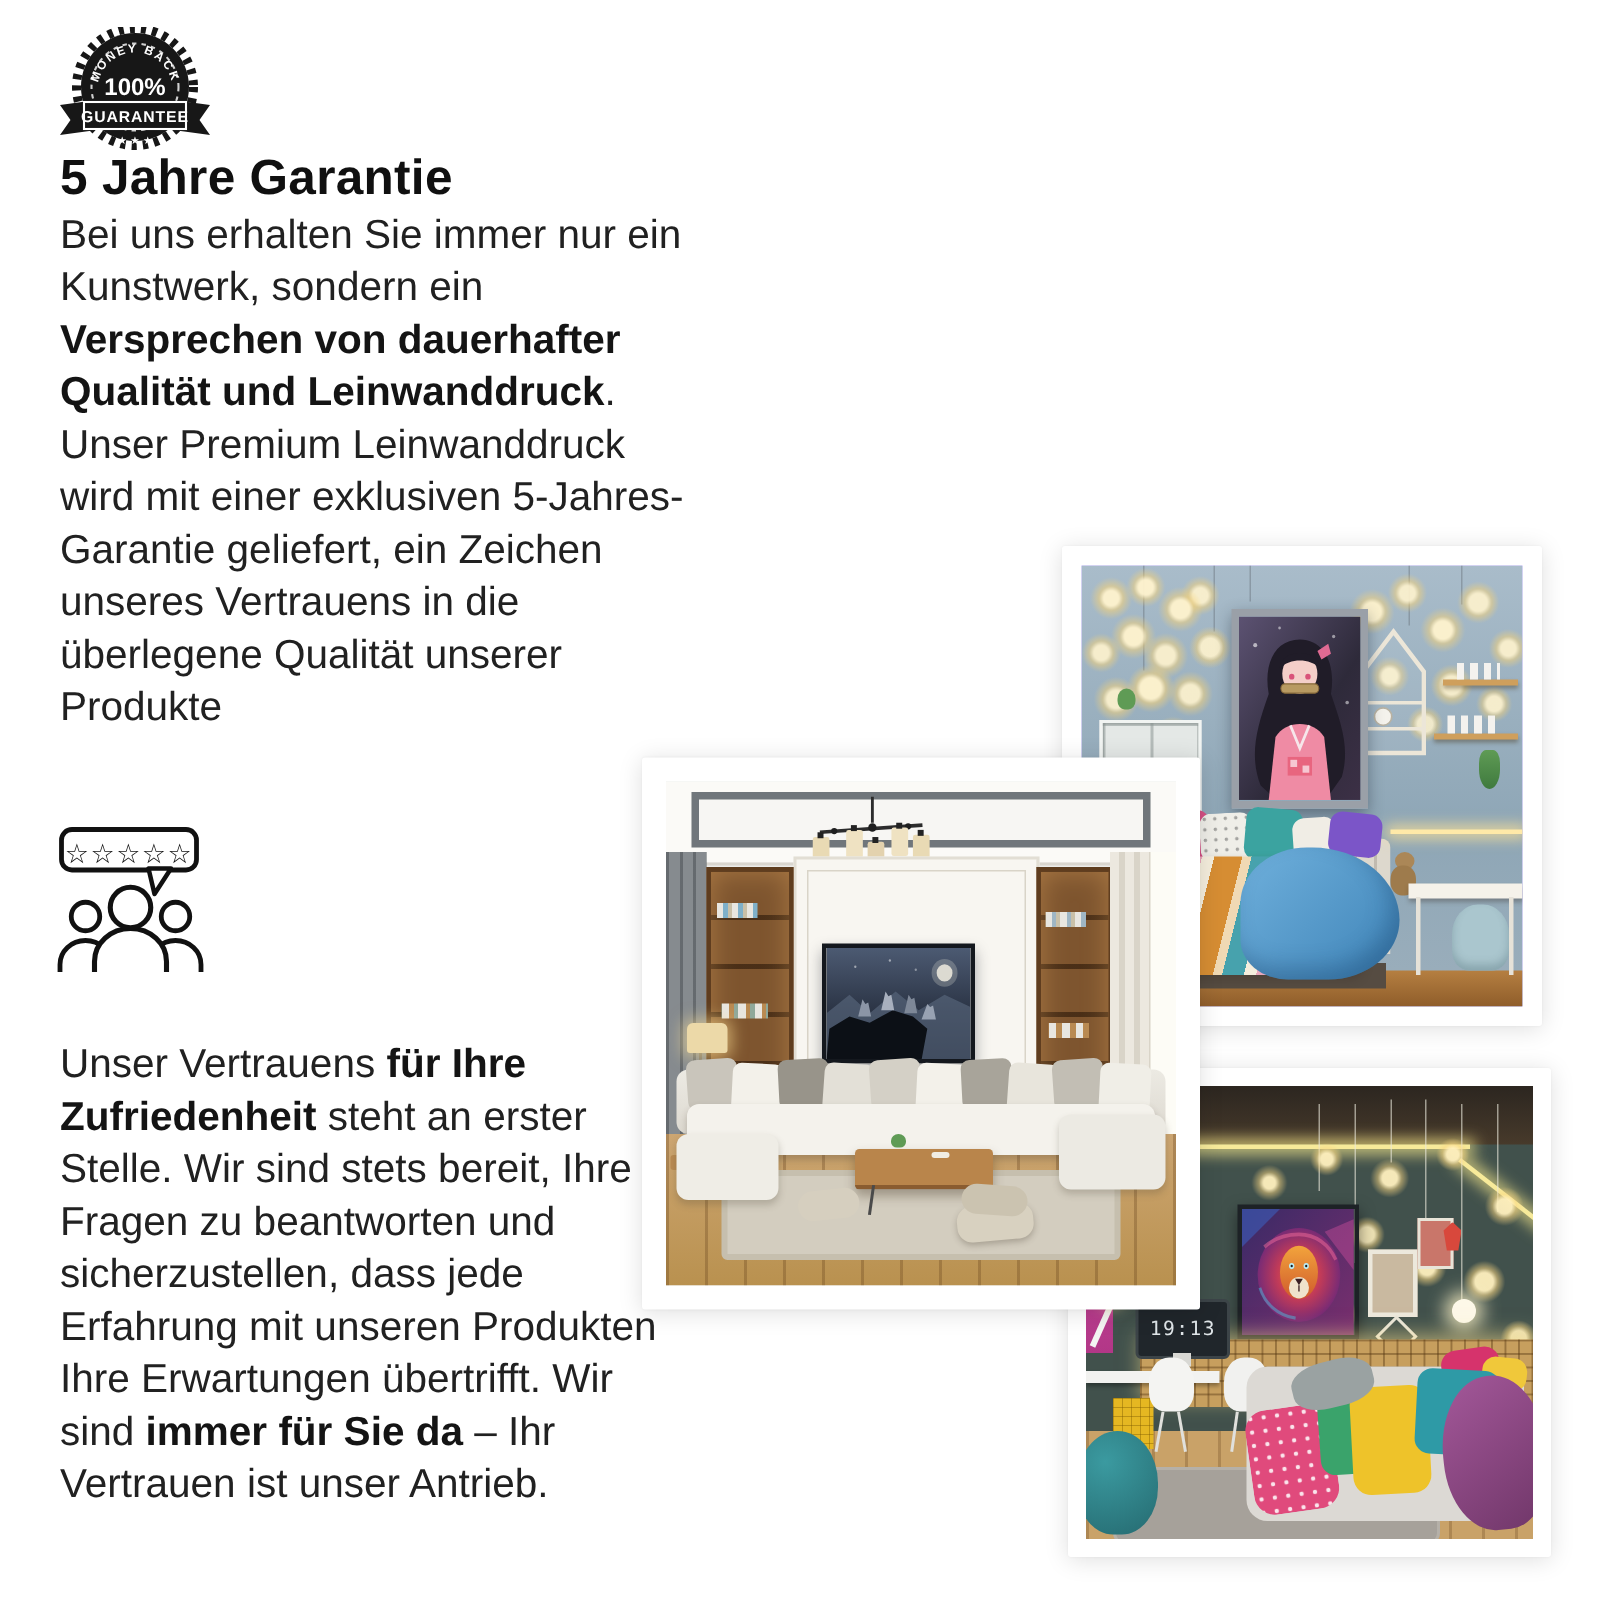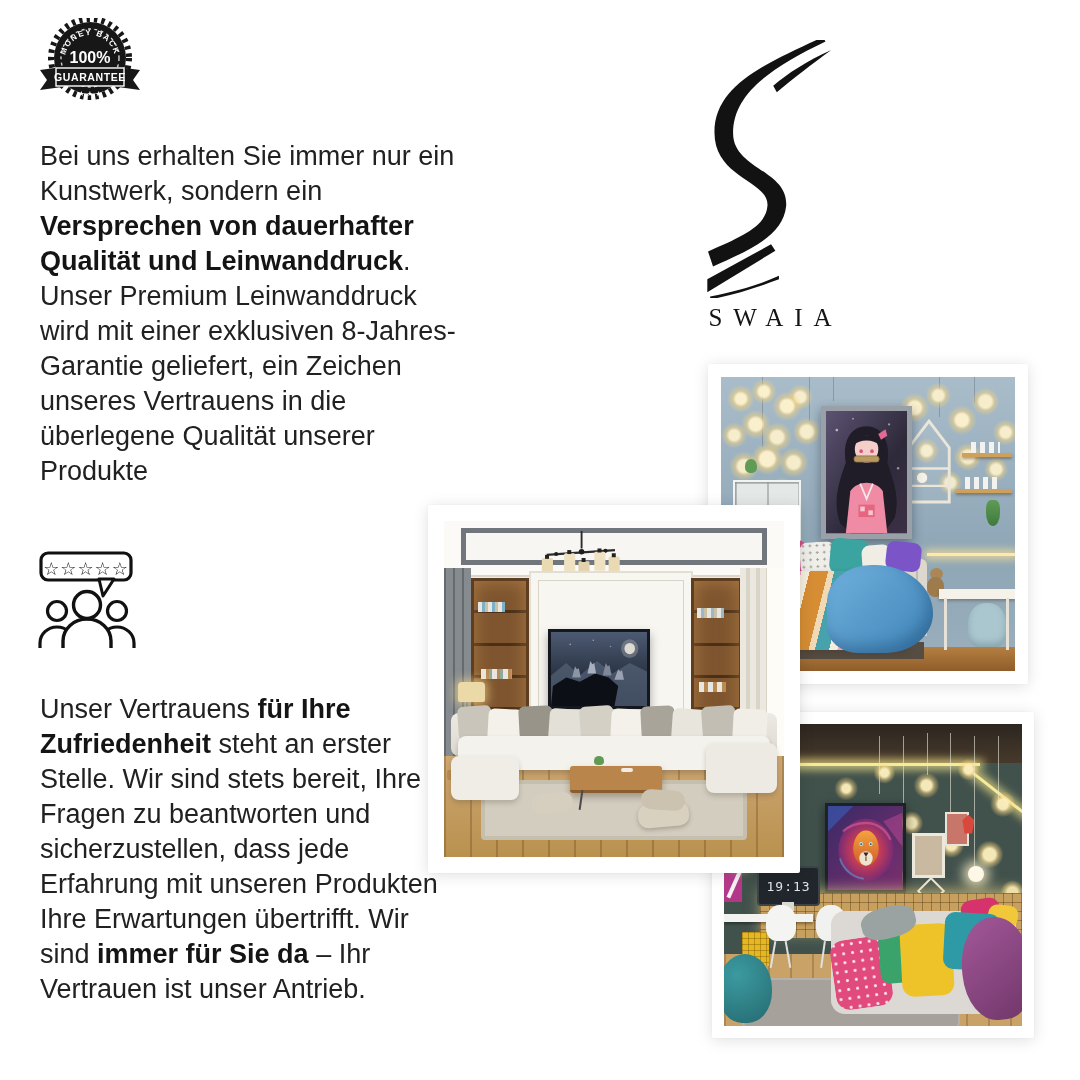--- a/index.html
+++ b/index.html
@@ -71,45 +71,37 @@
       <textPath href="#arcMB" startOffset="50%" text-anchor="middle">MONEY BACK</textPath>
     </text>
     <text x="54" y="45" text-anchor="middle" font-size="16" font-weight="700" fill="#ffffff" font-family="Liberation Sans,sans-serif">100%</text>
     <polygon points="4,52 26,49 26,69 4,72 11,62" fill="#171717"></polygon>
     <polygon points="104,52 82,49 82,69 104,72 97,62" fill="#171717"></polygon>
     <rect x="20" y="50" width="68" height="18" fill="#171717" stroke="#ffffff" stroke-width="1.4"></rect>
     <text x="54" y="63" text-anchor="middle" font-size="10.5" font-weight="700" fill="#ffffff" letter-spacing=".6" font-family="Liberation Sans,sans-serif">GUARANTEE</text>
     <text x="54" y="78" text-anchor="middle" font-size="7" fill="#ffffff" font-family="DejaVu Sans,sans-serif">★ ★ ★</text>
   </svg>
 
-  <p class="body abs" style="left:40px;top:139px;width:418px"><span>Bei uns erhalten Sie immer nur ein Kunstwerk, sondern ein </span><b>Versprechen von dauerhafter Qualität und Leinwanddruck</b><span>. Unser Premium Leinwanddruck wird mit einer exklusiven 8-Jahres-Garantie geliefert, ein Zeichen unseres Vertrauens in die überlegene Qualität unserer Produkte</span></p>
+  <h1 class="abs" style="left:40px;top:99px">5 Jahre Garantie</h1>
+  <p class="body abs" style="left:40px;top:139px;width:418px"><span>Bei uns erhalten Sie immer nur ein Kunstwerk, sondern ein </span><b>Versprechen von dauerhafter Qualität und Leinwanddruck</b><span>. Unser Premium Leinwanddruck wird mit einer exklusiven 5-Jahres-Garantie geliefert, ein Zeichen unseres Vertrauens in die überlegene Qualität unserer Produkte</span></p>
 
   <svg class="abs" style="left:36px;top:548px" width="102" height="106" viewBox="0 0 102 106">
     <rect x="5" y="5" width="90" height="27" rx="7" fill="#fff" stroke="#111" stroke-width="3.2"></rect>
     <text x="50" y="27" text-anchor="middle" font-size="18" letter-spacing="1" fill="#111" font-family="DejaVu Sans,sans-serif">☆☆☆☆☆</text>
     <path d="M63,31 L78,31 L67,48 Z" fill="#fff" stroke="#111" stroke-width="3" stroke-linejoin="round"></path>
     <path d="M4,100 v-5 a17,16 0 0 1 34,0 v5" fill="#fff" stroke="#111" stroke-width="3.2"></path>
     <path d="M64,100 v-5 a17,16 0 0 1 34,0 v5" fill="#fff" stroke="#111" stroke-width="3.2"></path>
     <circle cx="21" cy="63" r="9.5" fill="#fff" stroke="#111" stroke-width="3.2"></circle>
     <circle cx="81" cy="63" r="9.5" fill="#fff" stroke="#111" stroke-width="3.2"></circle>
     <path d="M27,100 v-7 a24,22 0 0 1 48,0 v7" fill="#fff" stroke="#111" stroke-width="3.4"></path>
     <circle cx="51" cy="57" r="13.5" fill="#fff" stroke="#111" stroke-width="3.4"></circle>
   </svg>
 
   <p class="body abs" style="left:40px;top:692px;width:418px"><span>Unser Vertrauens </span><b>für Ihre Zufriedenheit</b><span> steht an erster Stelle. Wir sind stets bereit, Ihre Fragen zu beantworten und sicherzustellen, dass jede Erfahrung mit unseren Produkten Ihre Erwartungen übertrifft. Wir sind </span><b>immer für Sie da</b><span> – Ihr Vertrauen ist unser Antrieb.</span></p>
 
-  <div class="abs" style="left:665px;top:40px;width:210px;text-align:center">
-    <svg width="158" height="258" viewBox="0 0 175 360" style="display:block;margin:0 auto">
-      <path fill="#121212" d="M165,2 C86,40 36,76 36,130 C36,180 114,182 110,232 C106,272 62,292 8,316 L1,295 C49,274 82,260 84,231 C86,196 10,193 10,129 C10,62 84,32 161,-4 Z"></path>
-      <path fill="#121212" d="M173,14 C138,30 113,46 92,64 L97,73 C119,54 146,34 173,14 Z"></path>
-      <path fill="#121212" d="M0,334 L0,352 L95,294 L89,285 Z"></path>
-      <path fill="#121212" d="M4,358 C44,350 74,341 100,329 L100,334 C68,346 36,356 4,362 Z"></path>
-    </svg>
-    <div class="brand-word">SWAIA</div>
-  </div>
 
   <div class="card" style="left:708px;top:364px;width:320px;height:320px;padding:13px;z-index:1;box-sizing:border-box">
     <div class="scene">
       <div class="abs" style="inset:0;background:linear-gradient(180deg,#a9bcca,#8ea6b6 60%,#9cafbc)"></div>
       <div class="abs" style="left:0;right:0;bottom:0;height:8%;background:linear-gradient(180deg,#b57f41,#8f5d2a)"></div>
       <div class="cord1" style="left:30%;top:0;height:44px"></div>
       <div class="cord1" style="left:38%;top:0;height:24px"></div>
       <div class="cord1" style="left:14%;top:0;height:70px"></div>
       <div class="cord1" style="left:74%;top:0;height:40px"></div>
       <div class="cord1" style="left:86%;top:0;height:26px"></div>

